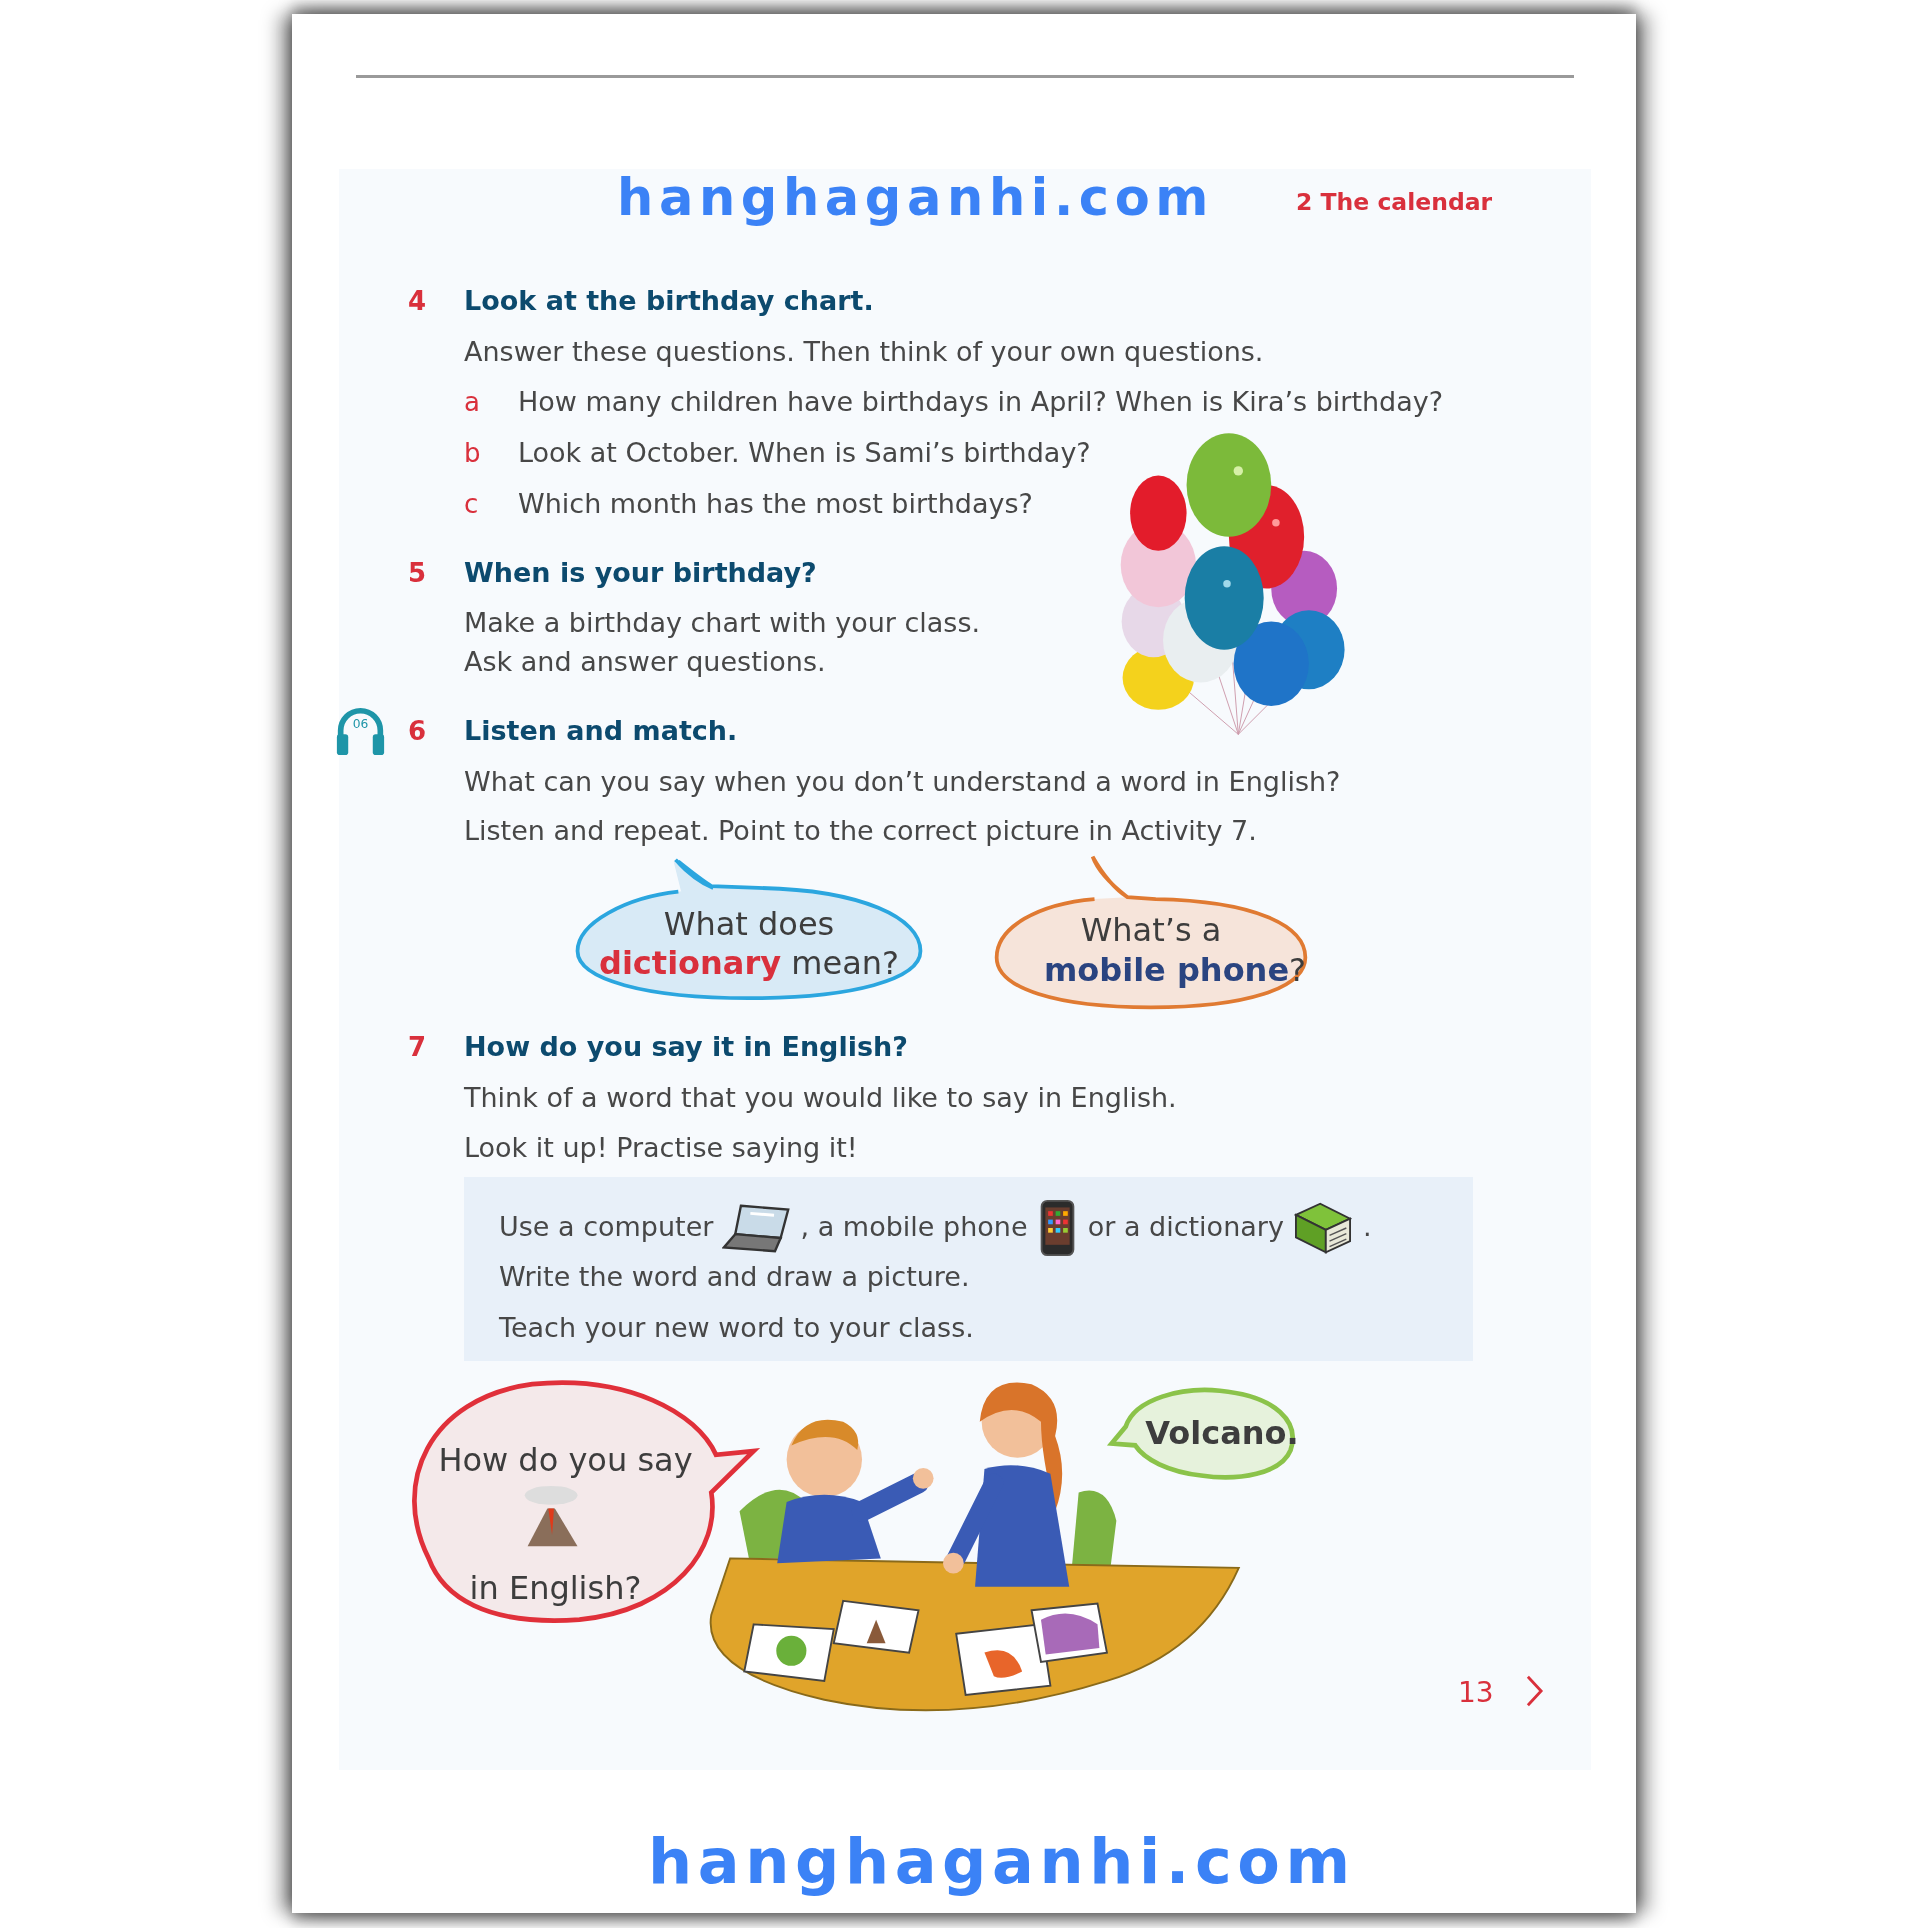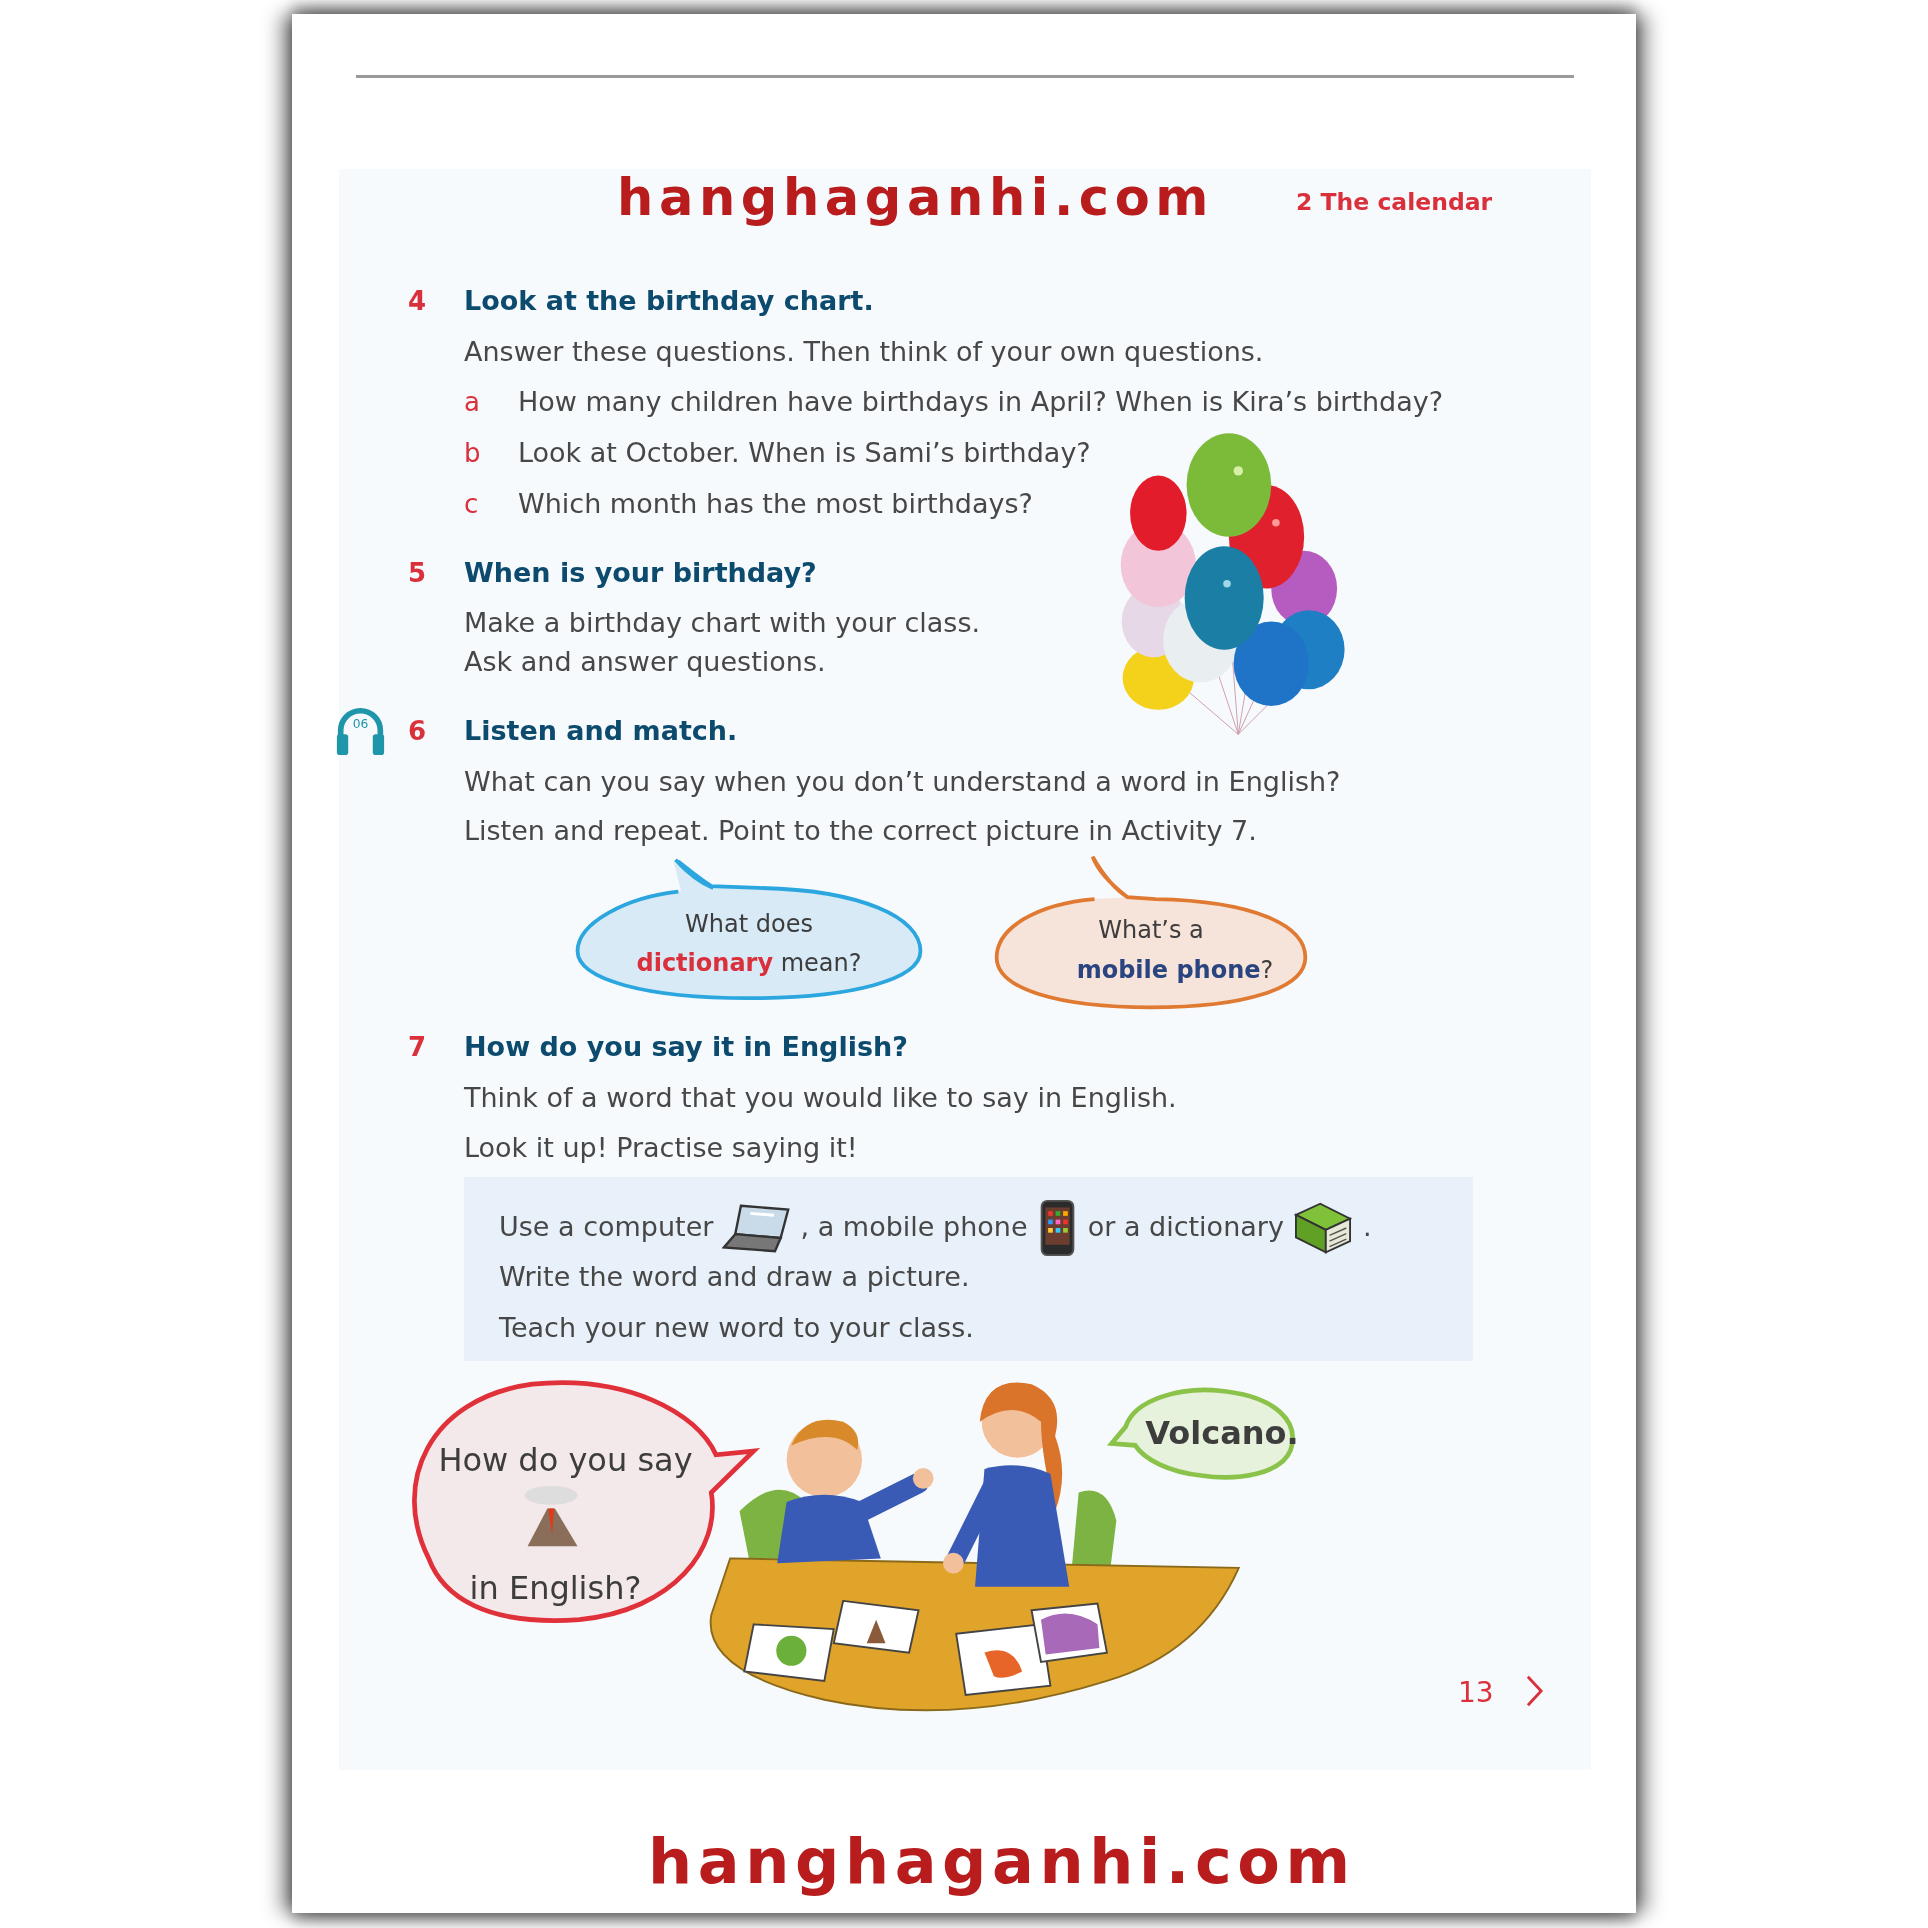--- a/index.html
+++ b/index.html
@@ -2,35 +2,35 @@
 <html style="font-size:15px"><head>
 <meta charset="utf-8">
 <style>
   html, body { margin:0; padding:0; }
   body { width:1928px; height:1928px; background:#ffffff; position:relative; overflow:hidden;
          font-family:"DejaVu Sans", sans-serif; color:#3d3d3d; }
   .page { position:absolute; left:292px; top:14px; width:1344px; height:1899px; background:#fff;
           box-shadow: -13px 0 17px rgba(0,0,0,0.35), 13px 0 17px rgba(0,0,0,0.35), 0 -9.4px 13px rgba(0,0,0,0.35), 0 9.4px 13px rgba(0,0,0,0.35); }
   .rule { position:absolute; left:356px; top:75px; width:1218px; height:2.8px; background:#9a9a9a; }
   .content-bg { position:absolute; left:339px; top:169px; width:1252px; height:1601px; background:#f7fafd; }
-  .watermark { position:absolute; font-family:"DejaVu Sans", sans-serif; font-weight:600; color:#b91c1c; letter-spacing:5.6px; }
+  .watermark { position:absolute; font-family:"DejaVu Sans", sans-serif; font-weight:600; color:#3b82f6; letter-spacing:5.6px; }
   .wm-top { left:617px; top:168px; font-size:51px; }
   .wm-bottom { left:648px; top:1825px; font-size:62px; }
   .chapter { position:absolute; left:1296px; top:188px; font-size:23.5px; font-weight:bold; color:#d9303c; }
   .num { position:absolute; font-size:26px; font-weight:bold; color:#d9303c; }
   .heading { position:absolute; font-size:27px; font-weight:bold; color:#0c4a6e; }
   .text { position:absolute; font-size:27px; color:#474747; white-space:nowrap; }
   .letter { position:absolute; font-size:26px; color:#d9303c; }
   .headphones { position:absolute; left:335px; top:706px; width:51px; height:51px; }
   .balloons { position:absolute; left:1116px; top:433px; width:254px; height:311px; }
   .bubble { position:absolute; font-family:"DejaVu Sans", sans-serif; text-align:center; color:#3d3d3d; }
   .bubble-svg { position:absolute; }
   .b1 { left:570px; top:852px; width:358px; height:151px; }
   .b2 { left:991px; top:852px; width:320px; height:160px; }
-  .b-text { position:absolute; font-size:24px; line-height:40px; width:100%; text-align:center; }
+  .b-text { position:absolute; font-size:32px; line-height:40px; width:100%; text-align:center; }
   .red-word { color:#d9303c; font-weight:bold; }
   .blue-word { color:#2a4480; font-weight:bold;margin-left:48px; }
   .tipbox { position:absolute; left:464px; top:1177px; width:1009px; height:184px; background:#e8f0f9; }
   .icon-inline { display:inline-block; vertical-align:middle; }
   .scene { position:absolute; left:391px; top:1370px; width:942px; height:358px; }
   .pagenum { position:absolute; left:1458px; top:1676px; font-size:28px; color:#d9303c; }
   .next { position:absolute; left:1525px; top:1674px; width:19px; height:34px; cursor:pointer; }
 </style>
 </head>
 <body>

